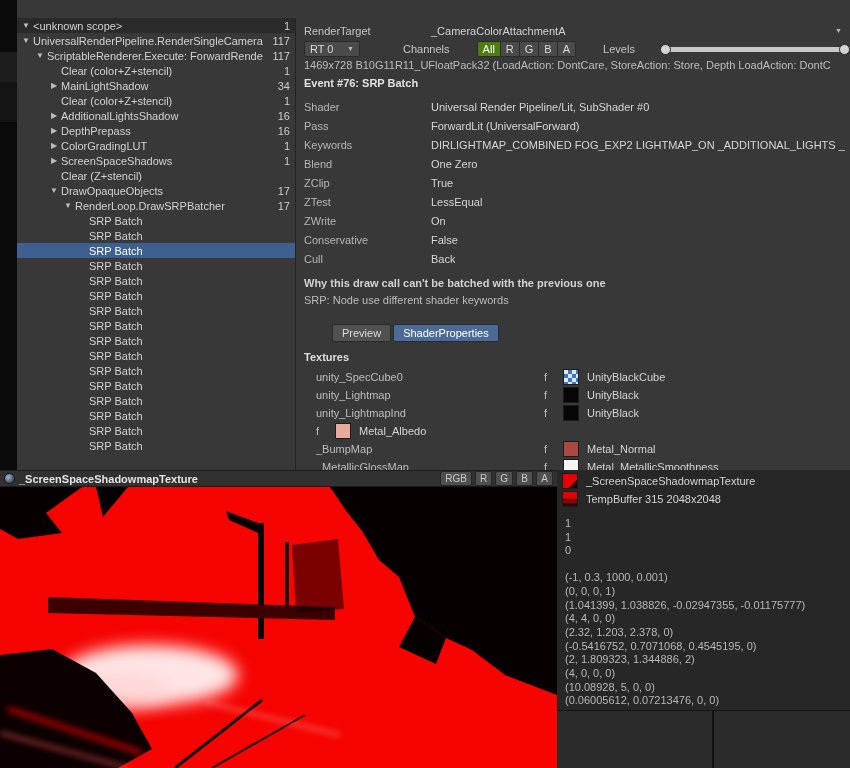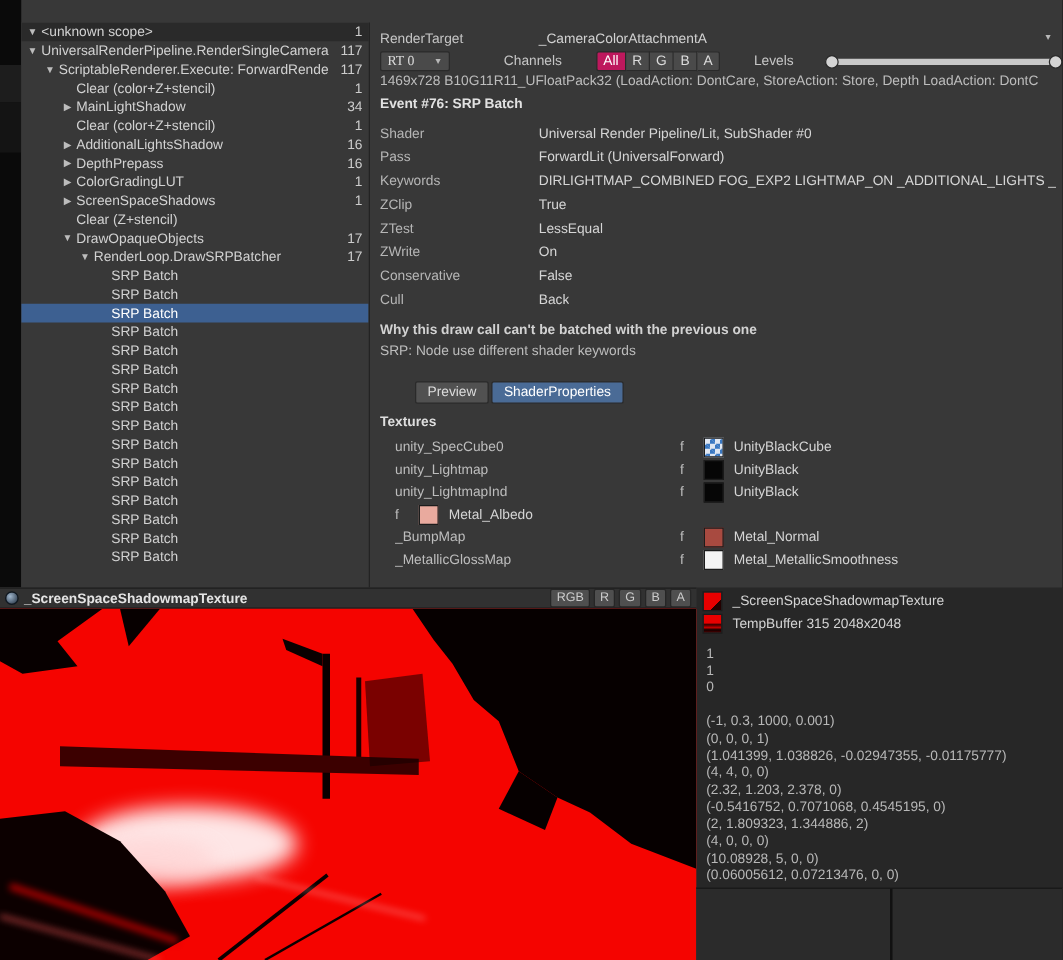--- a/index.html
+++ b/index.html
@@ -33,22 +33,22 @@
   .tree-row .label { flex:1; overflow:hidden; }
   .tree-row .count { color:#cdcdcd; padding-right:5px; }
   .tree-row.selected .count { color:#ffffff; }
 
   
   #right { position:absolute; left:295px; top:18px; width:555px; height:452px; background:#383838; border-left:1px solid #232323; padding:4px 0 0 8px; overflow:hidden; }
   .rt-row { display:flex; align-items:center; height:17px; margin-bottom:1px;justify-content:space-between; }
   .rt-label { width:127px; color:#c6c6c6; }
   .rt-dd { flex:1; display:flex; align-items:center; justify-content:space-between; padding-right:8px; cursor:default; }
   .seg-btn { background:#4a4a4a; border:1px solid #2a2a2a; height:16px; line-height:14px; padding:0 5px; color:#dcdcdc; text-align:center; }
-  .seg-btn.active { background:#be185d; color:#ffffff; }
-  .rt0 { width:56px; display:flex; align-items:center; justify-content:space-between; border-radius:2px;font-family:Liberation Serif, serif; }
+  .seg-btn.active { background:#4d7c0f; color:#ffffff; }
+  .rt0 { width:56px; display:flex; align-items:center; justify-content:space-between; border-radius:2px; }
   .ch-label { margin-left:26px; color:#c6c6c6; }
   .seg-group { display:flex; margin-left:10px; }
   .seg-group .seg-btn { border-radius:0; }
   .seg-group .seg-btn:first-child { border-radius:2px 0 0 2px; }
   .seg-group .seg-btn:last-child { border-radius:0 2px 2px 0; }
   .seg-group .seg-btn + .seg-btn { border-left:none; min-width:17px; }
   .lv-label { margin-left:10px; color:#c6c6c6; }
   .levels { position:relative; width:190px; height:16px; margin-left:8px; }
   .levels-bar { position:absolute; left:4px; right:4px; top:6px; height:5px; background:#c8c8c8; border-radius:3px; }
   .levels-handle { position:absolute; top:3px; width:11px; height:11px; border-radius:50%; background:#d4d4d4; border:1px solid #2a2a2a; }
@@ -299,20 +299,24 @@
         </div>
         <div class="detail-row">
           <span class="detail-label">Pass</span>
           <span class="detail-value">ForwardLit (UniversalForward)</span>
         </div>
         <div class="detail-row">
           <span class="detail-label">Keywords</span>
           <span class="detail-value">DIRLIGHTMAP_COMBINED FOG_EXP2 LIGHTMAP_ON _ADDITIONAL_LIGHTS _</span>
         </div>
         <div class="detail-row">
+          <span class="detail-label">Blend</span>
+          <span class="detail-value">One Zero</span>
+        </div>
+        <div class="detail-row">
           <span class="detail-label">ZClip</span>
           <span class="detail-value">True</span>
         </div>
         <div class="detail-row">
           <span class="detail-label">ZTest</span>
           <span class="detail-value">LessEqual</span>
         </div>
         <div class="detail-row">
           <span class="detail-label">ZWrite</span>
           <span class="detail-value">On</span>

